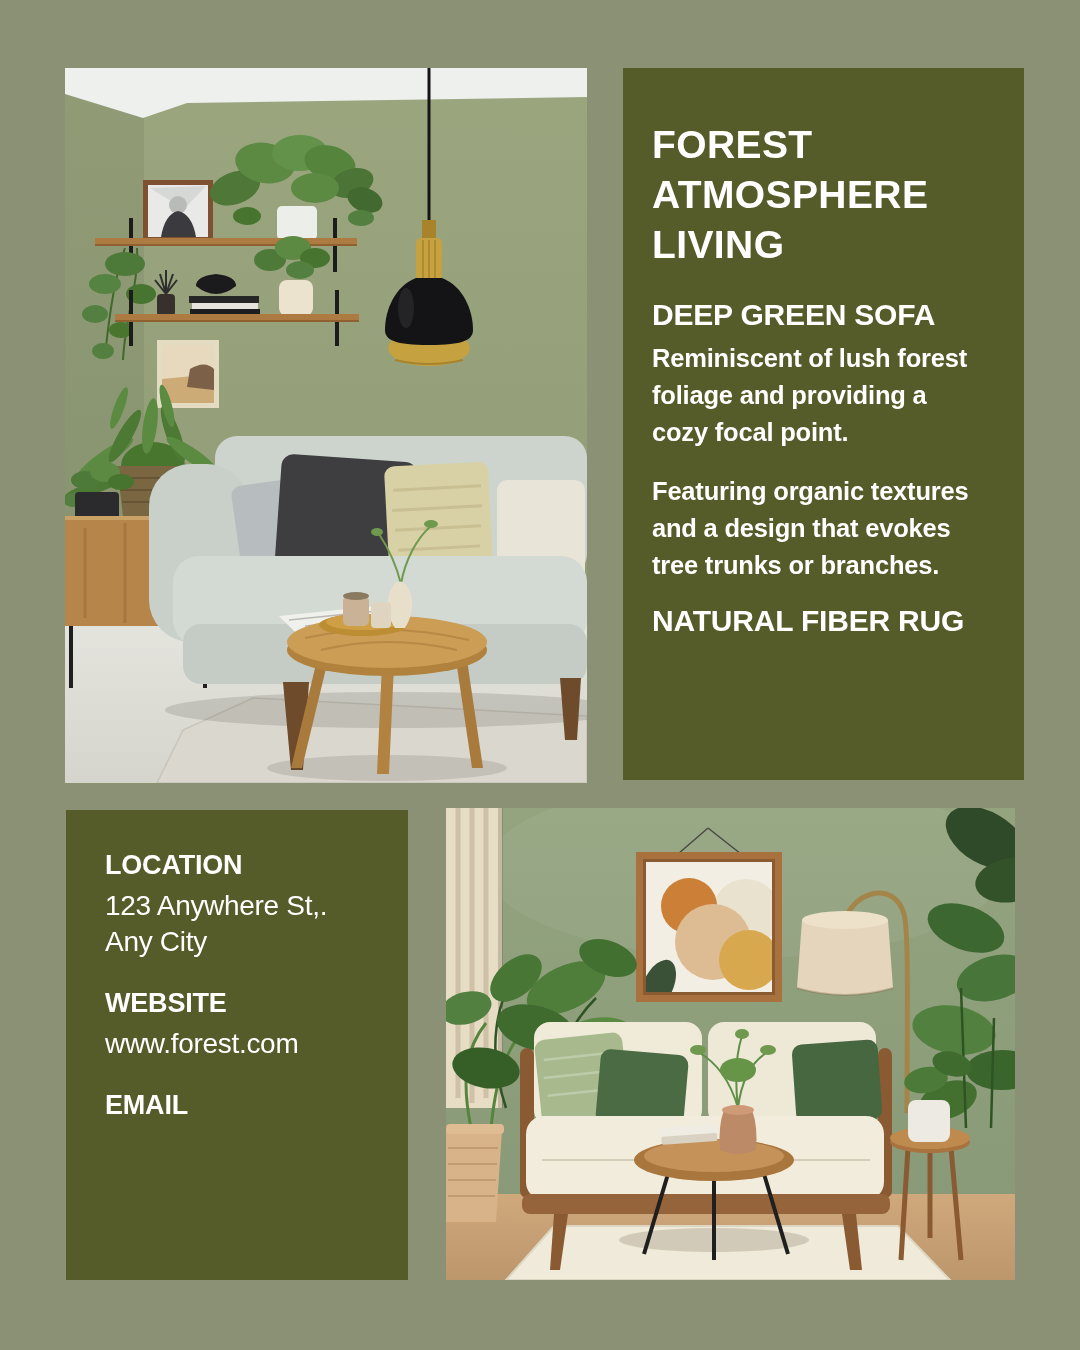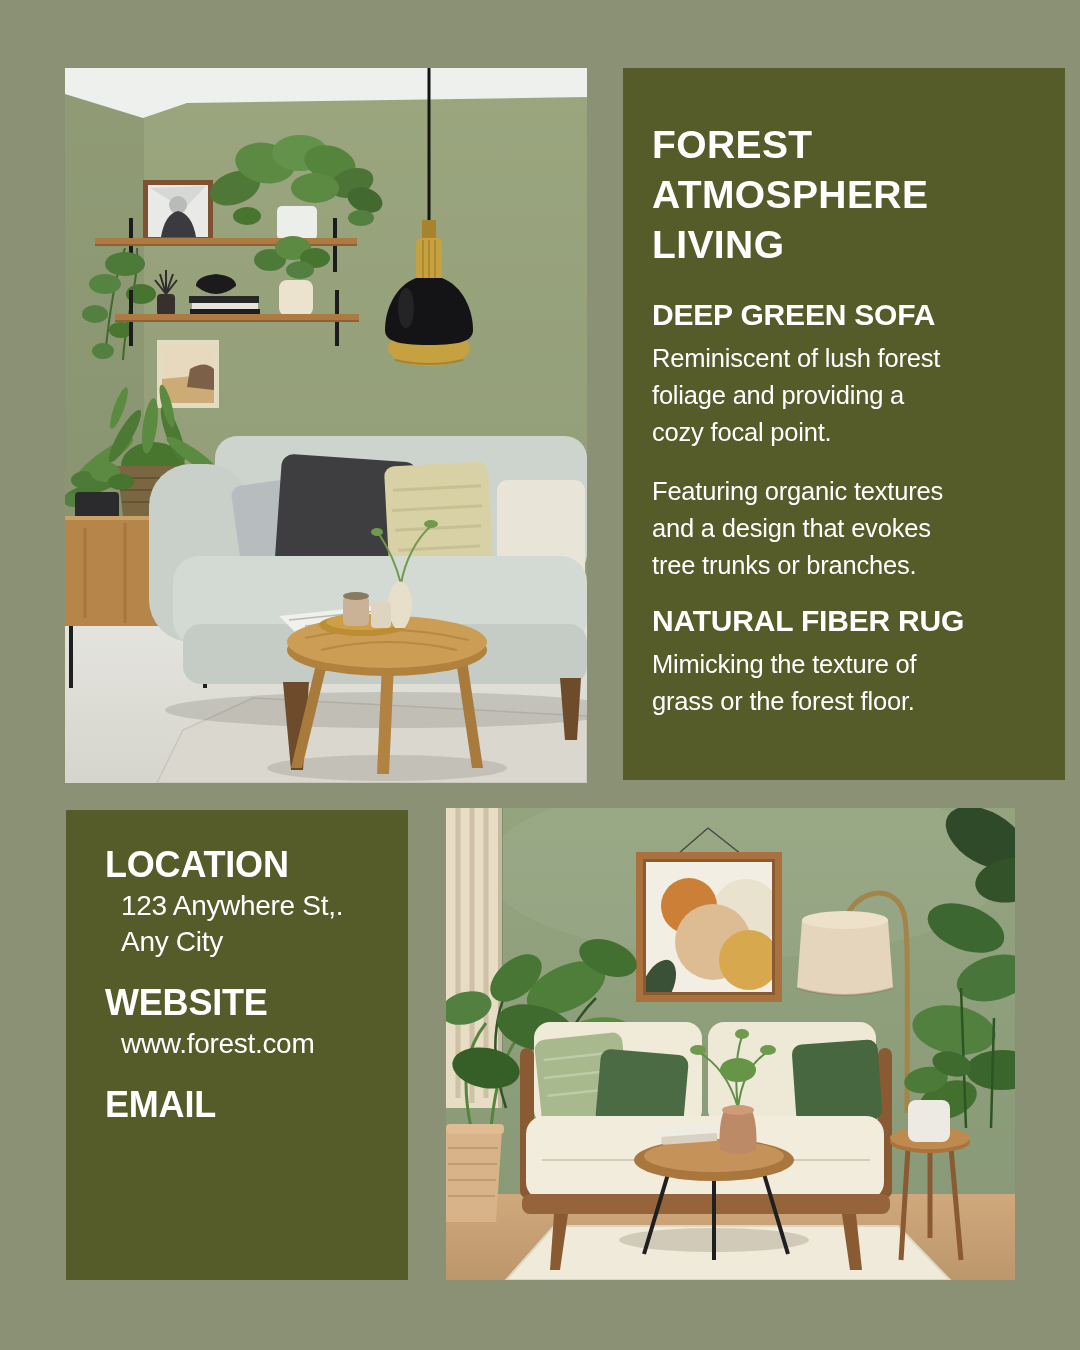--- a/index.html
+++ b/index.html
@@ -10,56 +10,56 @@
     overflow:hidden;
     font-family:"Liberation Sans","DejaVu Sans",sans-serif;
     color:var(--text,#ffffff);
   }
   .photo{position:absolute;margin:0;padding:0;overflow:hidden;}
   .photo svg{display:block;width:100%;height:100%;}
   .photo-top{left:65px;top:68px;width:522px;height:715px;}
   .photo-bottom{left:446px;top:808px;width:569px;height:472px;}
 
   .info-panel{
-    position:absolute;left:623px;top:68px;width:442px;height:712px;
+    position:absolute;left:623px;top:68px;width:401px;height:712px;
     background:var(--panel,#565b2a);
     box-sizing:border-box;
     padding:52px 24px 0 29px;
   }
   .info-panel h1{
     margin:0 0 30px 0;
     font-size:39px;line-height:50px;font-weight:800;
     letter-spacing:0.4px;
     white-space:pre-line;
   }
   .feature h2{
     margin:0 0 10px 0;
     font-size:30px;line-height:30px;font-weight:800;
     letter-spacing:-0.2px;white-space:nowrap;
   }
   .feature p{
     margin:0 0 22px 0;
-    font-size:25.5px;line-height:37px;font-weight:400;
+    font-size:25.5px;line-height:37px;font-weight:700;
     letter-spacing:-0.2px;
     white-space:pre-line;
   }
 
   .contact-panel{
     position:absolute;left:66px;top:810px;width:342px;height:470px;
     background:var(--panel,#565b2a);
     box-sizing:border-box;
     padding:40px 16px 0 39px;
   }
   .contact-group h3{
     margin:0 0 8px 0;
-    font-size:36px;line-height:30px;font-weight:800;
+    font-size:27px;line-height:30px;font-weight:800;
     letter-spacing:-0.2px;white-space:nowrap;
   }
   .contact-group p{
-    margin:0 0 28px 16px;
+    margin:0 0 28px 0;
     font-size:28px;line-height:36px;font-weight:400;
     letter-spacing:-0.3px;
     white-space:pre-line;
   }
 </style>
 </head>
 <body>
 
 <div class="poster">
 
@@ -247,22 +247,20 @@
     </div>
 
     <div class="feature">
       <p>Featuring organic textures
 and a design that evokes
 tree trunks or branches.</p>
     </div>
 
     <div class="feature">
       <h2>NATURAL FIBER RUG</h2>
-      <p>Mimicking the texture of
-grass or the forest floor.</p>
     </div>
   </section>
 
   <section class="contact-panel">
     <div class="contact-group">
       <h3>LOCATION</h3>
       <p>123 Anywhere St,.
 Any City</p>
     </div>
     <div class="contact-group">

